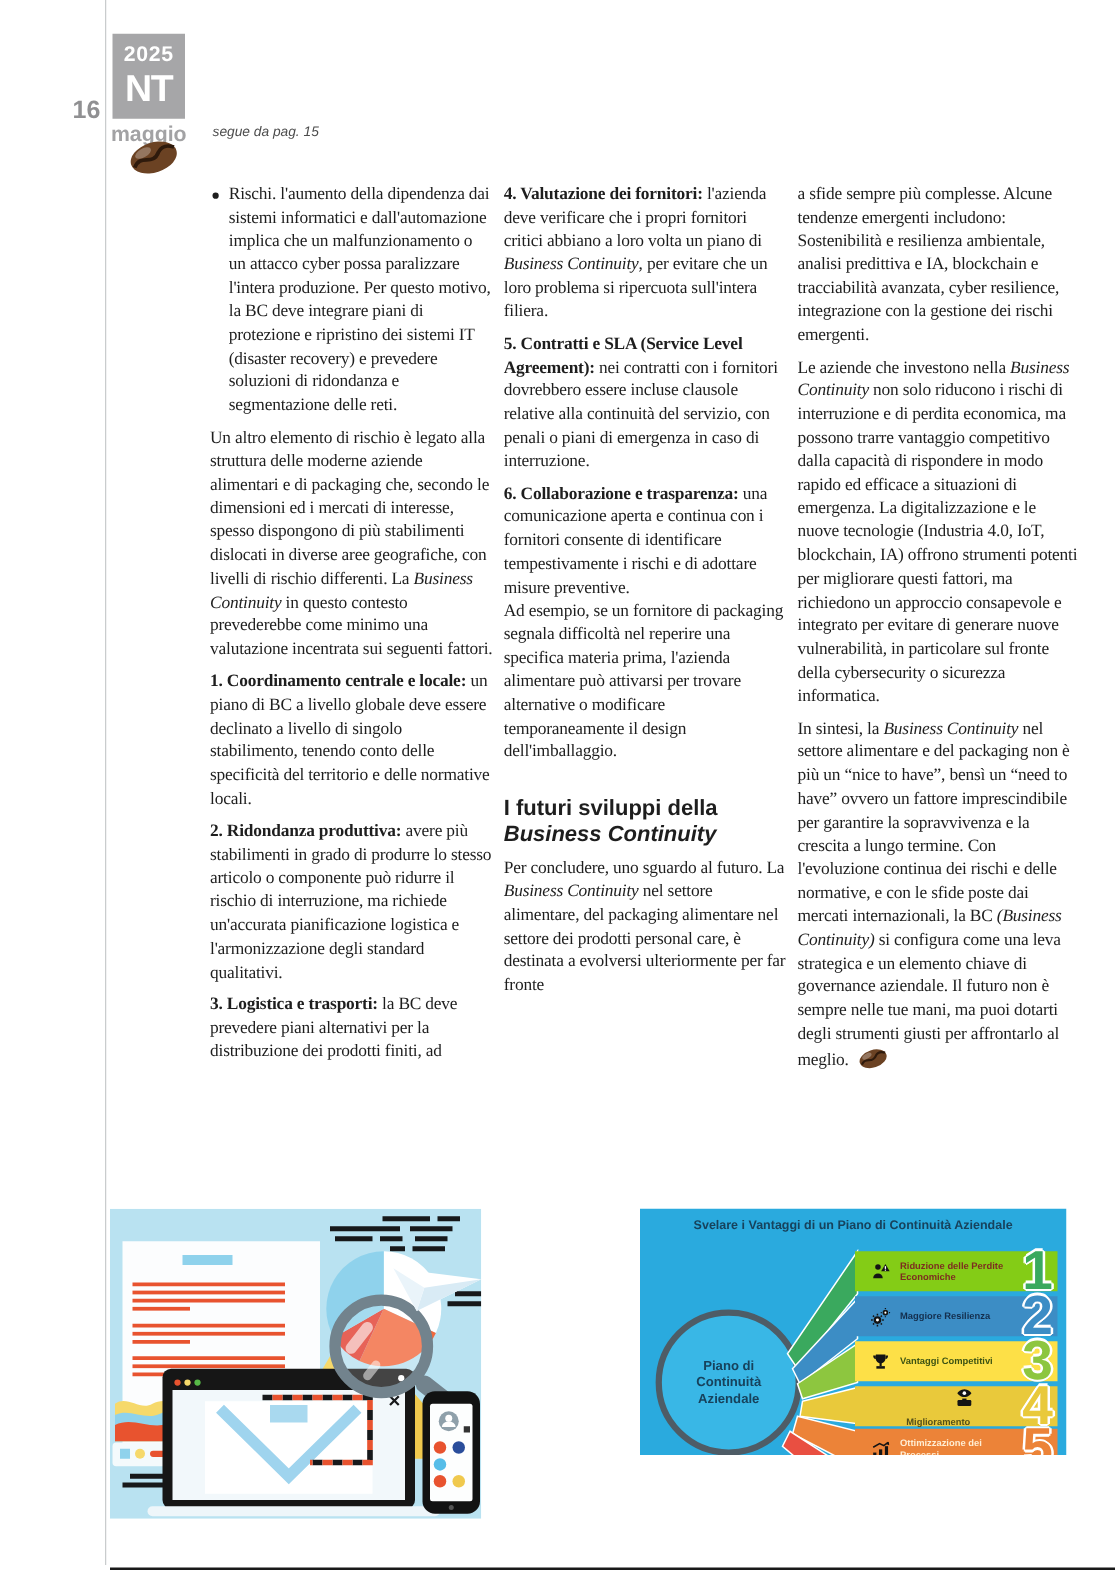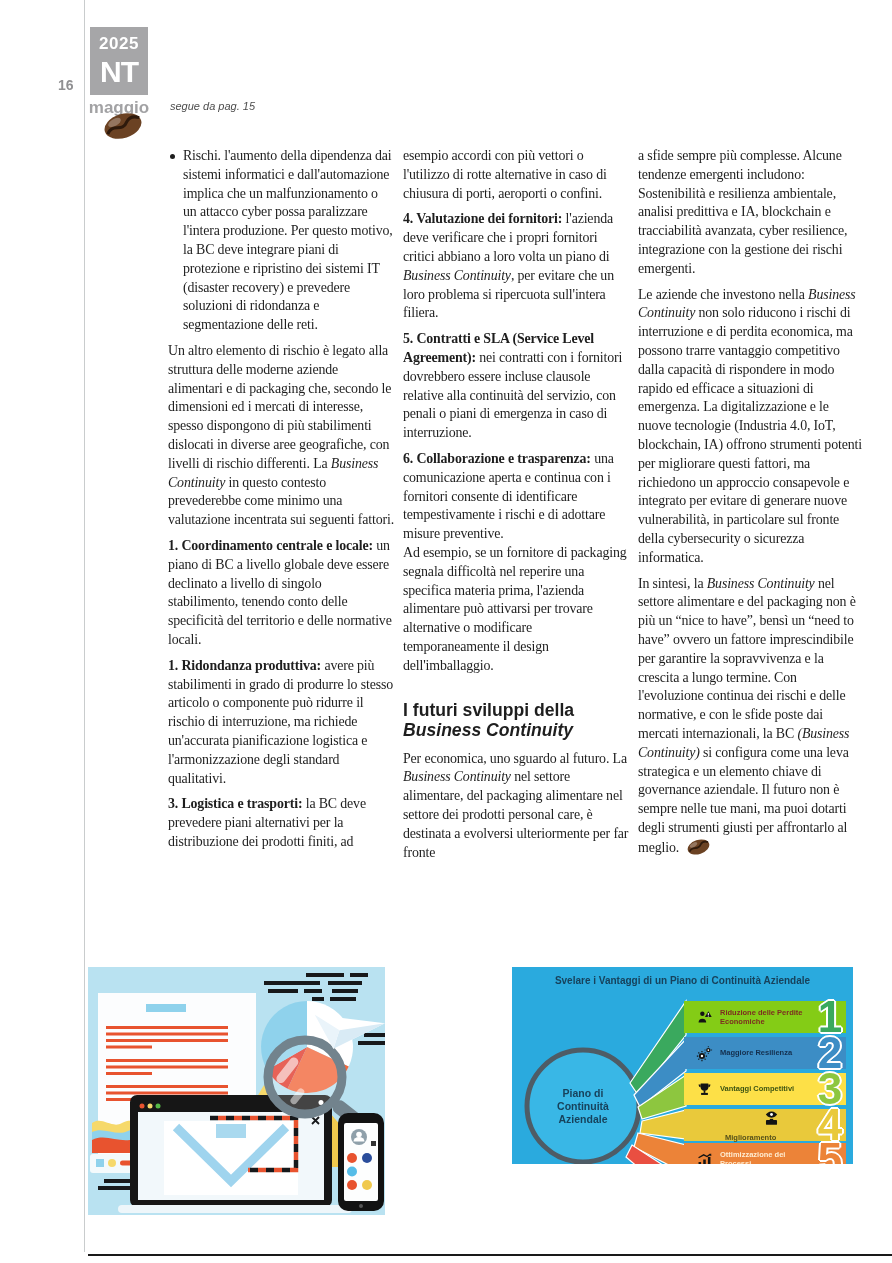--- a/index.html
+++ b/index.html
@@ -5,21 +5,21 @@
   html,body{margin:0;padding:0;}
   body{
     width:892px;height:1263px;position:relative;background:#ffffff;
     font-family:"Liberation Sans",sans-serif;color:#1e1e1e;overflow:hidden;
   }
   .rule-left{position:absolute;left:84px;top:0;width:1px;height:1252px;background:#c9cccd;}
   .masthead-box{position:absolute;left:90px;top:27px;width:58px;height:68px;background:#a6a6a8;color:#fff;text-align:center;}
   .m-year{font-size:17px;font-weight:bold;letter-spacing:.5px;margin-top:7px;}
   .m-logo{font-size:30px;font-weight:bold;line-height:36px;letter-spacing:-1px;}
   .m-month{position:absolute;left:84px;top:98px;width:70px;text-align:center;color:#a2a2a4;font-weight:bold;font-size:17px;}
-  .page-num{position:absolute;left:58px;top:77px;color:#909092;font-weight:bold;font-size:14px;}
+  .page-num{position:absolute;left:58px;top:77px;color:#909092;font-weight:bold;font-size:20px;}
   .continuation{position:absolute;left:170px;top:100px;font-style:italic;font-size:11px;color:#4c4c4c;}
   .bean-masthead{position:absolute;left:100px;top:111px;width:46px;height:32px;}
   .bean-masthead svg{width:46px;height:30px;}
   .col{position:absolute;top:147px;width:226px;}
   #col0{left:168px;} #col1{left:403px;} #col2{left:638px;}
   .para{font-size:13.9px;line-height:18.8px;letter-spacing:-0.15px;margin:0 0 7px 0;white-space:pre-line;font-family:Liberation Serif, serif;}
   .para.bullet{position:relative;padding-left:15px;}
   .dot{position:absolute;left:2px;top:7px;width:5px;height:5px;border-radius:50%;background:#1e1e1e;}
   .b{font-weight:bold;} .i{font-style:italic;} .bi{font-weight:bold;font-style:italic;}
   .h2{font-size:17.6px;line-height:20.5px;font-weight:bold;margin:24px 0 9px 0;white-space:pre-line;}
@@ -55,32 +55,31 @@
           <path d="M6,18 C14,8 20,22 28,12 C33,7 38,10 41,12" stroke="#2e1a0c" stroke-width="3" fill="none"></path>
           <ellipse cx="16" cy="9" rx="7" ry="3.5" fill="rgba(255,255,255,0.28)" transform="rotate(-12 16 9)"></ellipse>
         </g>
       </svg></div>
   <div class="continuation">segue da pag. 15</div>
 
   <div class="col" id="col0">
       <div class="para bullet"><span class="dot"></span><span>Rischi. l'aumento della dipendenza dai sistemi informatici e dall'automazione implica che un malfunzionamento o un attacco cyber possa paralizzare l'intera produzione. Per questo motivo, la BC deve integrare piani di protezione e ripristino dei sistemi IT (disaster recovery) e prevedere soluzioni di ridondanza e segmentazione delle reti.</span></div>
       <div class="para"><span>Un altro elemento di rischio è legato alla struttura delle moderne aziende alimentari e di packaging che, secondo le dimensioni ed i mercati di interesse, spesso dispongono di più stabilimenti dislocati in diverse aree geografiche, con livelli di rischio differenti. La </span><span class="i">Business Continuity</span><span> in questo contesto prevederebbe come minimo una valutazione incentrata sui seguenti fattori.</span></div>
       <div class="para"><span class="b">1. Coordinamento centrale e locale:</span><span> un piano di BC a livello globale deve essere declinato a livello di singolo stabilimento, tenendo conto delle specificità del territorio e delle normative locali.</span></div>
-      <div class="para"><span class="b">1. Ridondanza produttiva:</span><span> avere più stabilimenti in grado di produrre lo stesso articolo o componente può ridurre il rischio di interruzione, ma richiede un'accurata pianificazione logistica e l'armonizzazione degli standard qualitativi.</span></div>
+      <div class="para"><span class="b">2. Ridondanza produttiva:</span><span> avere più stabilimenti in grado di produrre lo stesso articolo o componente può ridurre il rischio di interruzione, ma richiede un'accurata pianificazione logistica e l'armonizzazione degli standard qualitativi.</span></div>
       <div class="para"><span class="b">3. Logistica e trasporti:</span><span> la BC deve prevedere piani alternativi per la distribuzione dei prodotti finiti, ad</span></div>
     </div>
   <div class="col" id="col1">
-      <div class="para"><span>esempio accordi con più vettori o l'utilizzo di rotte alternative in caso di chiusura di porti, aeroporti o confini.</span></div>
       <div class="para"><span class="b">4. Valutazione dei fornitori:</span><span> l'azienda deve verificare che i propri fornitori critici abbiano a loro volta un piano di </span><span class="i">Business Continuity</span><span>, per evitare che un loro problema si ripercuota sull'intera filiera.</span></div>
       <div class="para"><span class="b">5. Contratti e SLA (Service Level Agreement):</span><span> nei contratti con i fornitori dovrebbero essere incluse clausole relative alla continuità del servizio, con penali o piani di emergenza in caso di interruzione.</span></div>
       <div class="para"><span class="b">6. Collaborazione e trasparenza:</span><span> una comunicazione aperta e continua con i fornitori consente di identificare tempestivamente i rischi e di adottare misure preventive.
 Ad esempio, se un fornitore di packaging segnala difficoltà nel reperire una specifica materia prima, l'azienda alimentare può attivarsi per trovare alternative o modificare temporaneamente il design dell'imballaggio.</span></div>
       <div class="h2"><span class="b">I futuri sviluppi della
 </span><span class="bi">Business Continuity</span></div>
-      <div class="para"><span>Per economica, uno sguardo al futuro. La </span><span class="i">Business Continuity</span><span> nel settore alimentare, del packaging alimentare nel settore dei prodotti personal care, è destinata a evolversi ulteriormente per far fronte</span></div>
+      <div class="para"><span>Per concludere, uno sguardo al futuro. La </span><span class="i">Business Continuity</span><span> nel settore alimentare, del packaging alimentare nel settore dei prodotti personal care, è destinata a evolversi ulteriormente per far fronte</span></div>
     </div>
   <div class="col" id="col2">
       <div class="para"><span>a sfide sempre più complesse. Alcune tendenze emergenti includono: Sostenibilità e resilienza ambientale, analisi predittiva e IA, blockchain e tracciabilità avanzata, cyber resilience, integrazione con la gestione dei rischi emergenti.</span></div>
       <div class="para"><span>Le aziende che investono nella </span><span class="i">Business Continuity</span><span> non solo riducono i rischi di interruzione e di perdita economica, ma possono trarre vantaggio competitivo dalla capacità di rispondere in modo rapido ed efficace a situazioni di emergenza. La digitalizzazione e le nuove tecnologie (Industria 4.0, IoT, blockchain, IA) offrono strumenti potenti per migliorare questi fattori, ma richiedono un approccio consapevole e integrato per evitare di generare nuove vulnerabilità, in particolare sul fronte della cybersecurity o sicurezza informatica.</span></div>
       <div class="para"><span>In sintesi, la </span><span class="i">Business Continuity</span><span> nel settore alimentare e del packaging non è più un “nice to have”, bensì un “need to have” ovvero un fattore imprescindibile per garantire la sopravvivenza e la crescita a lungo termine. Con l'evoluzione continua dei rischi e delle normative, e con le sfide poste dai mercati internazionali, la BC </span><span class="i">(Business Continuity)</span><span> si configura come una leva strategica e un elemento chiave di governance aziendale. Il futuro non è sempre nelle tue mani, ma puoi dotarti degli strumenti giusti per affrontarlo al meglio.</span><span class="bean-inline"><svg viewBox="0 0 46 30">
             <g transform="rotate(-18 23 15)">
               <ellipse cx="23" cy="15" rx="19" ry="12" fill="#6b4223"></ellipse>
               <path d="M6,18 C14,8 20,22 28,12 C33,7 38,10 41,12" stroke="#2e1a0c" stroke-width="3" fill="none"></path>
               <ellipse cx="16" cy="9" rx="7" ry="3.5" fill="rgba(255,255,255,0.28)" transform="rotate(-12 16 9)"></ellipse>
             </g>

